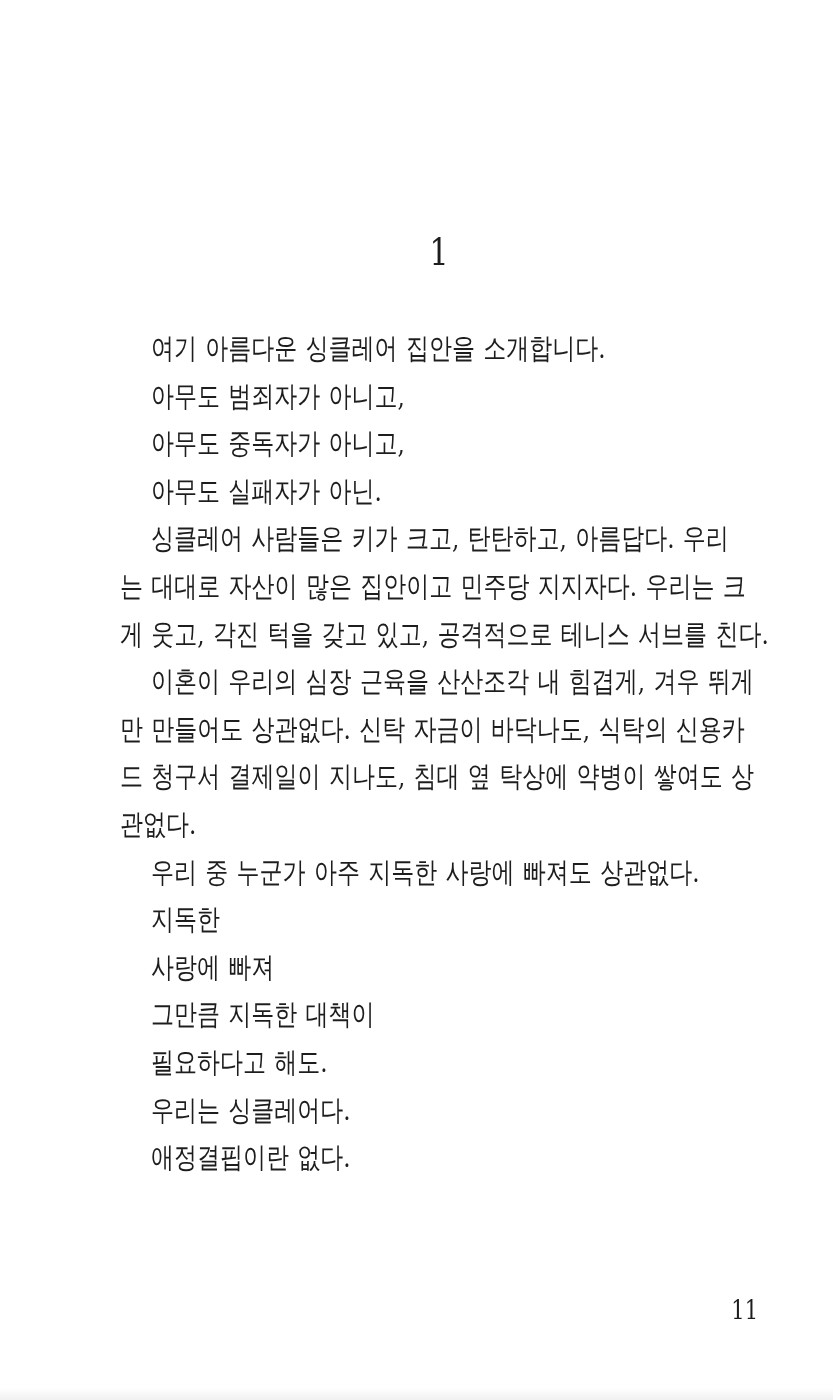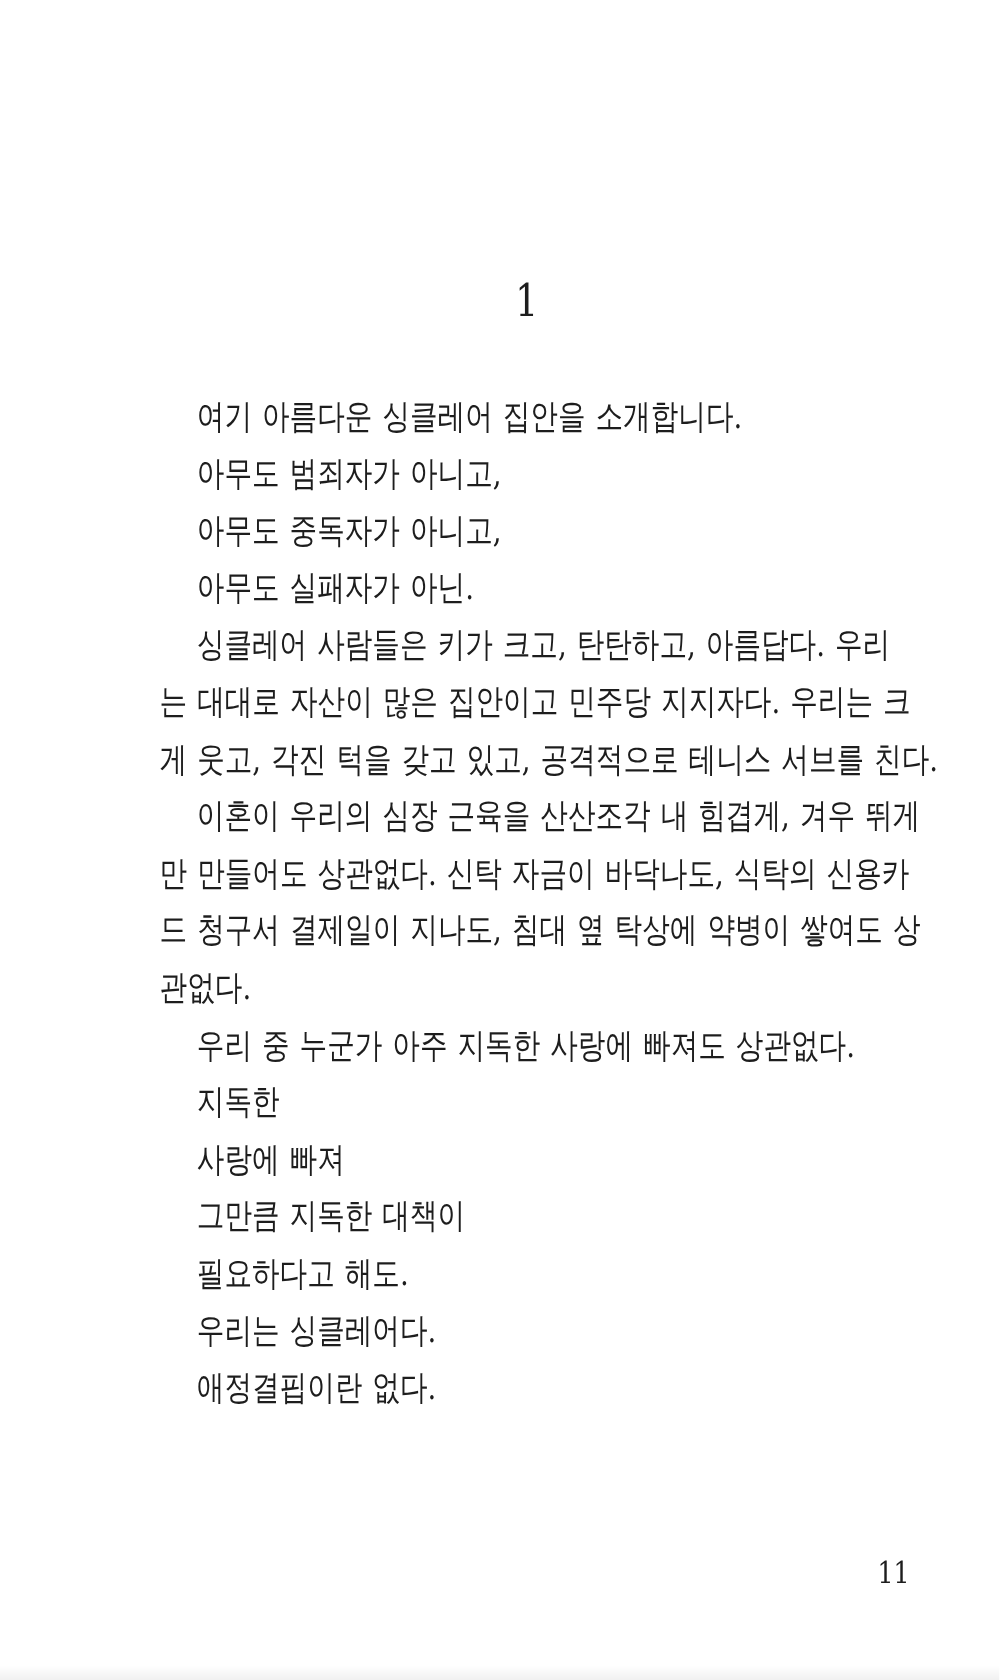--- a/index.html
+++ b/index.html
@@ -37,21 +37,20 @@
     font-weight: 400;
     margin: 0;
     transform: scaleY(1.25);
     transform-origin: center center;
   }
   .text-block {
     position: absolute;
     top: 325px;
     left: 120px;
     width: 638px;
-    margin-left: 13px;
   }
   .line {
     height: 47.6px;
     line-height: 47.6px;
     font-size: 23px;
     word-spacing: 1px;
     letter-spacing: 0px;
     white-space: nowrap;
     transform: scaleY(1.25);
     transform-origin: left center;

